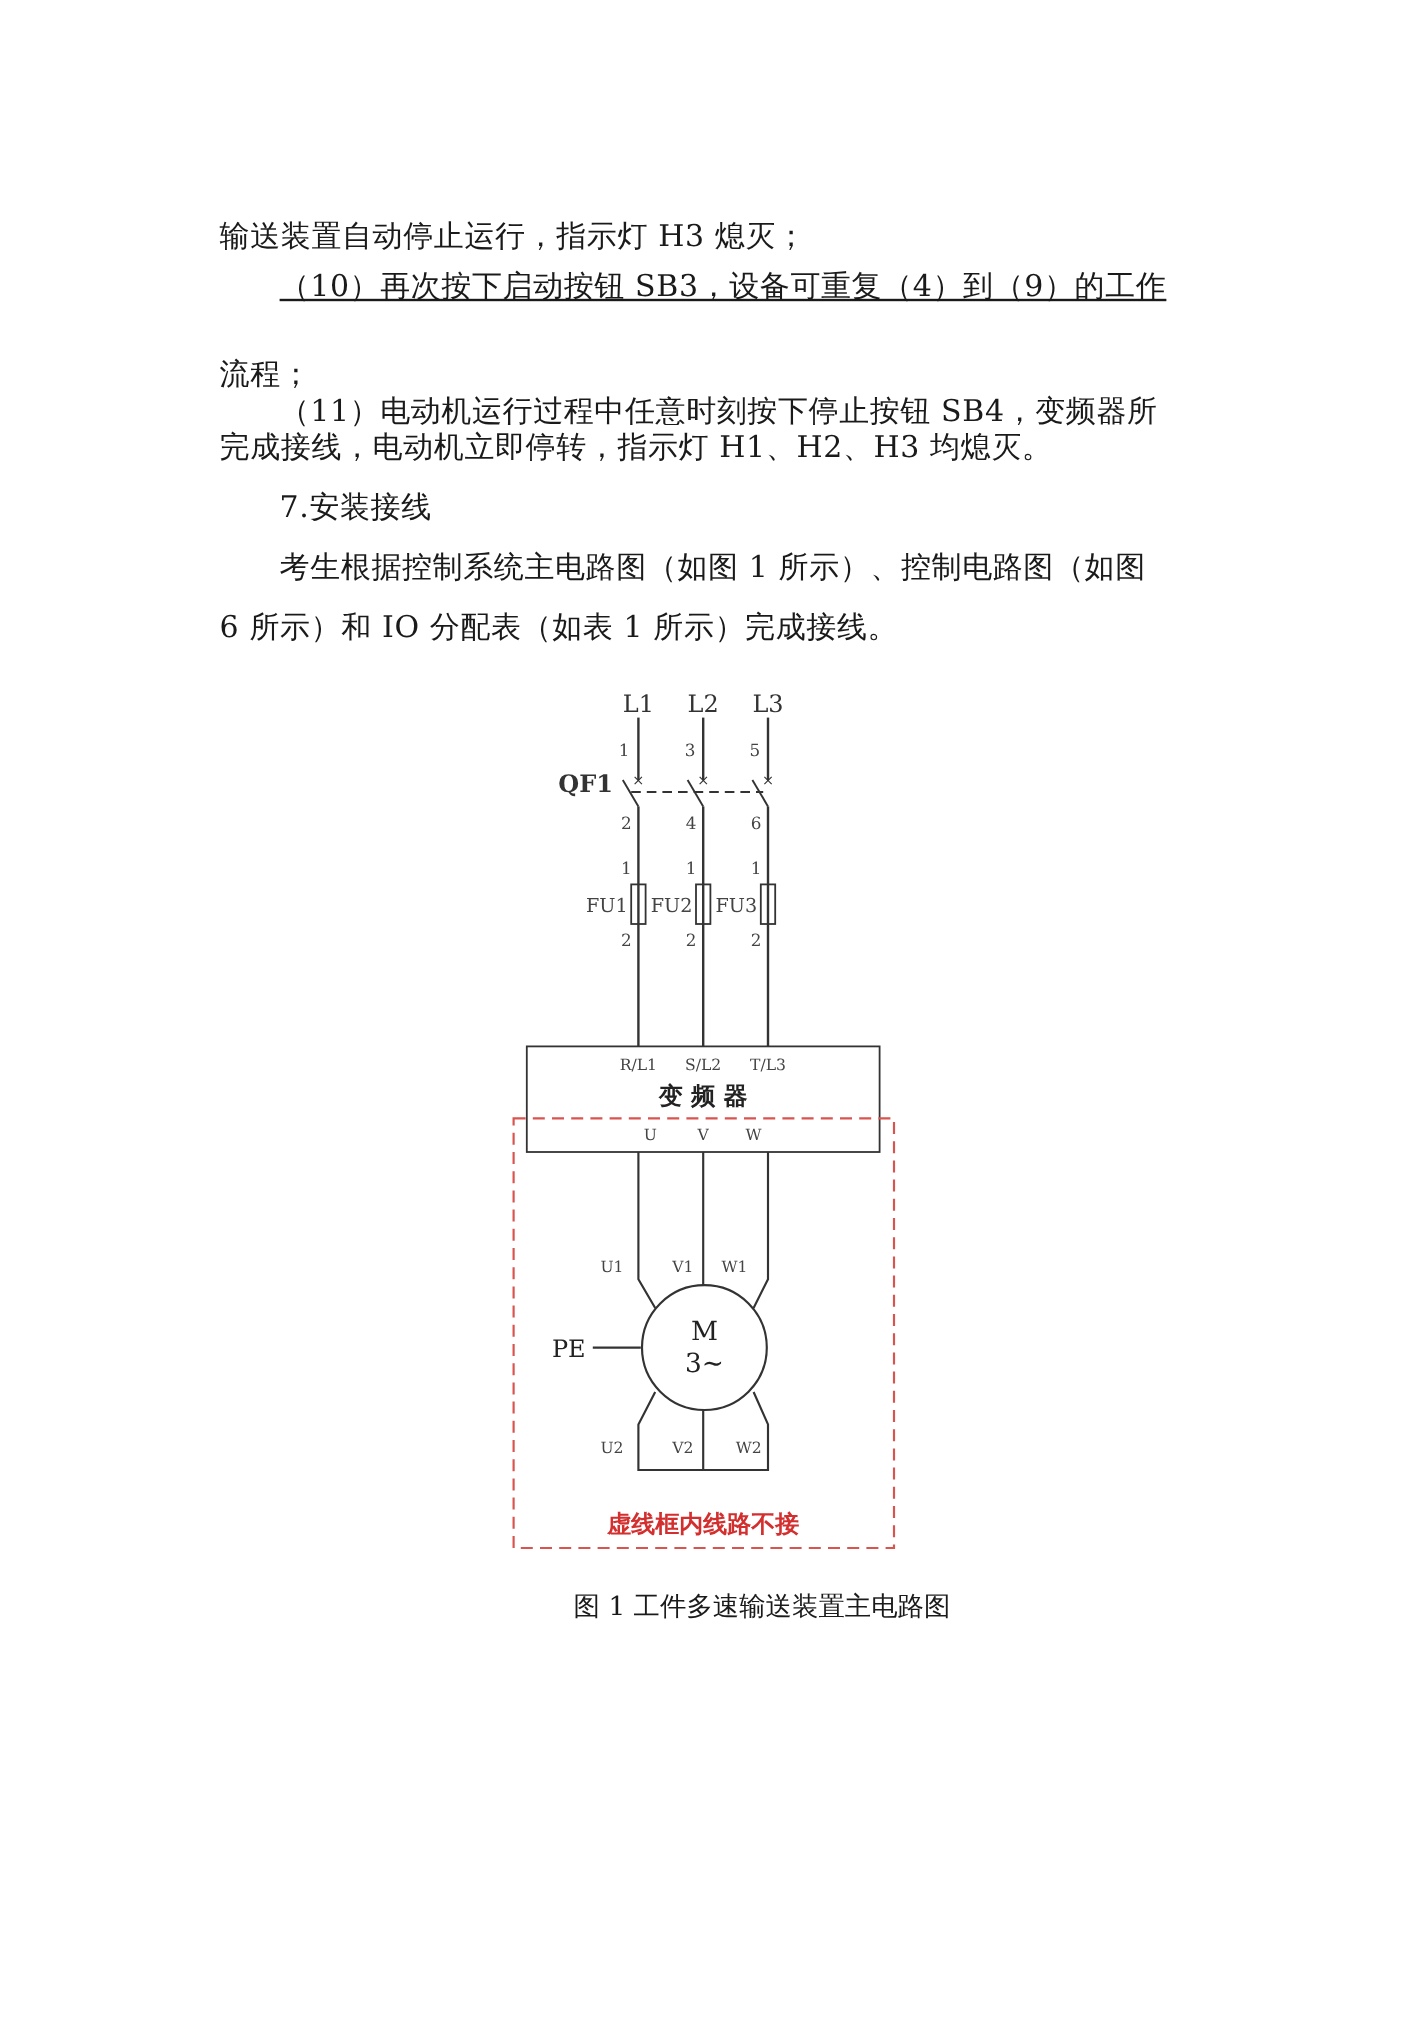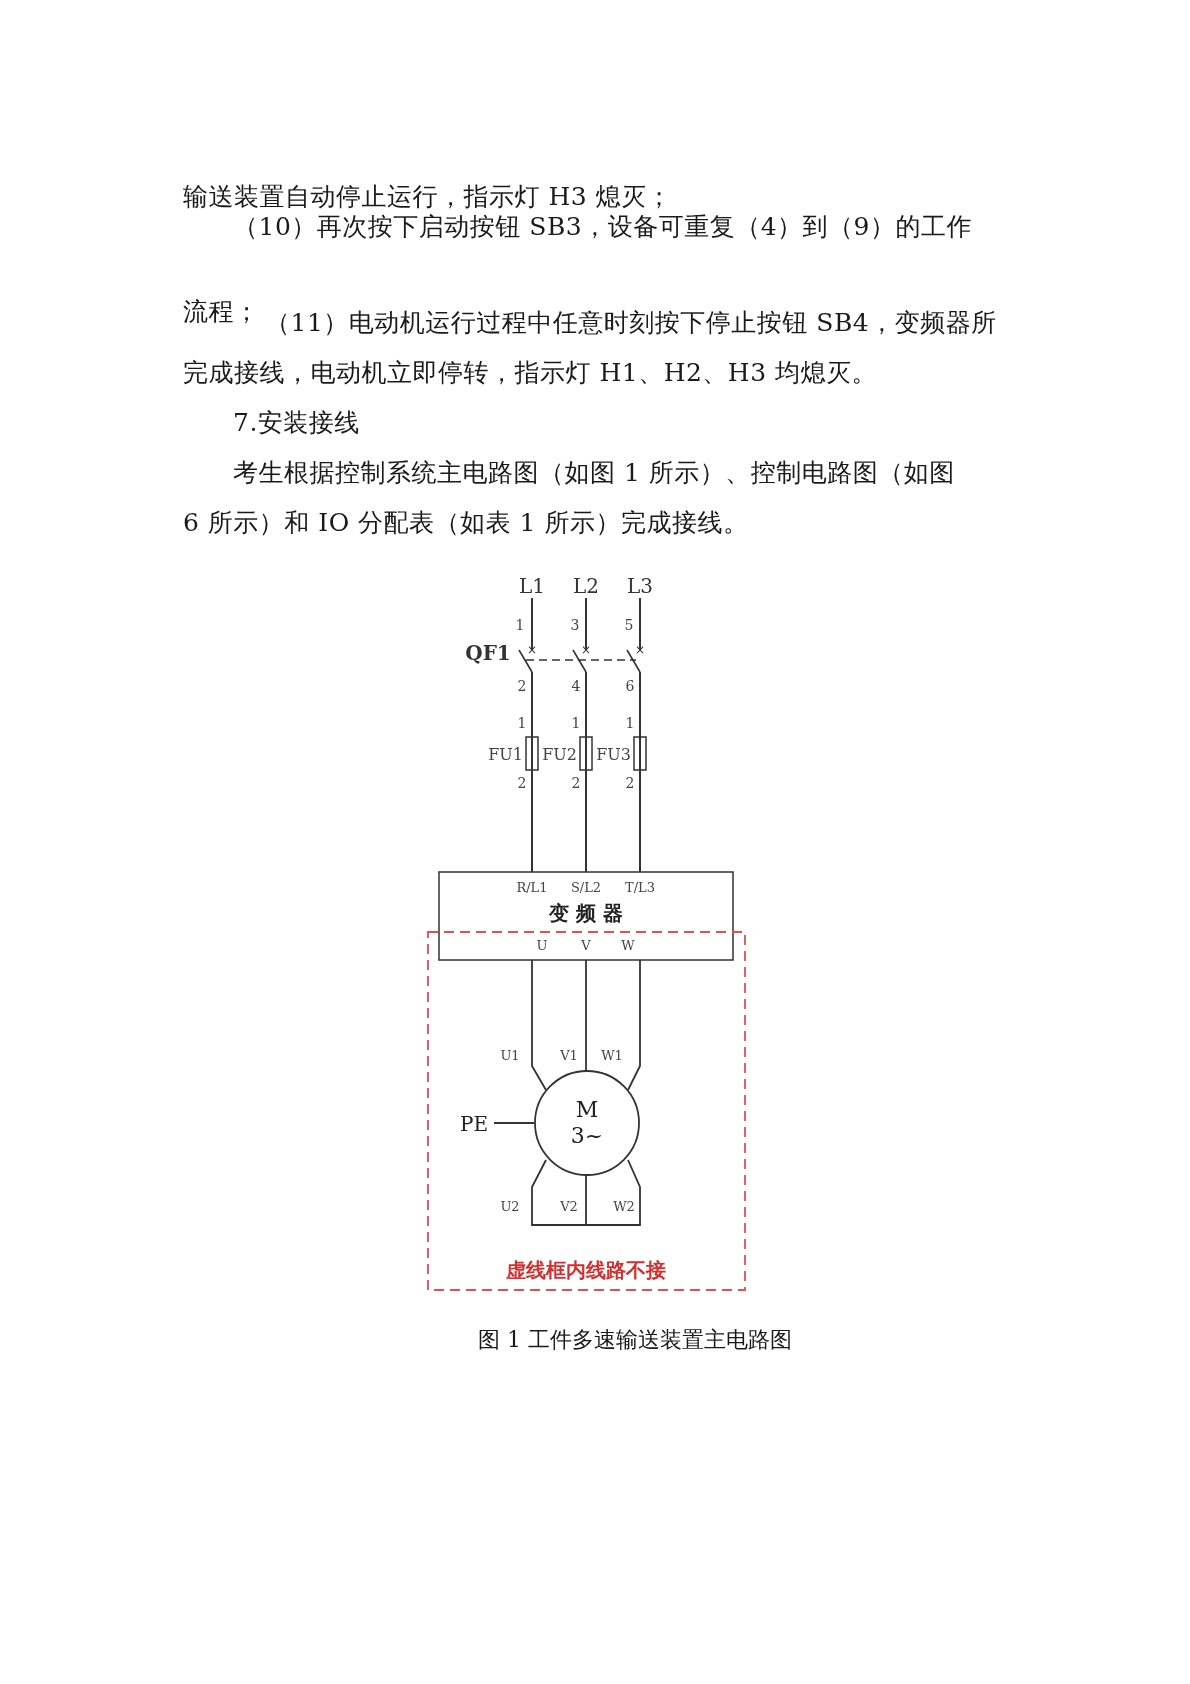--- a/index.html
+++ b/index.html
@@ -8,23 +8,23 @@
   .line { position:absolute; left:183px; font-size:25px; line-height:30px; white-space:nowrap; letter-spacing:0.5px; }
   .indent { left:233px; }
   #diagram { position:absolute; left:0; top:0; }
   .caption { position:absolute; top:1326px; left:0; width:1190px; text-align:center;
              font-size:22px; line-height:28px;padding-left:40px; }
 </style>
 </head>
 <body>
 
 <div class="line" style="top:145px;margin-top:37px;">输送装置自动停止运行，指示灯 H3 熄灭；</div>
-<div class="line indent" style="top:212px;">（10）再次按下启动按钮 SB3，设备可重复（4）到（9）的工作</div>
+<div class="line indent" style="top:224px;text-decoration:underline;">（10）再次按下启动按钮 SB3，设备可重复（4）到（9）的工作</div>
 <div class="line" style="top:265px;margin-top:32px;">流程；</div>
-<div class="line indent" style="top:308px;margin-left:32px;">（11）电动机运行过程中任意时刻按下停止按钮 SB4，变频器所</div>
+<div class="line indent" style="top:328px;">（11）电动机运行过程中任意时刻按下停止按钮 SB4，变频器所</div>
 <div class="line" style="top:358px;">完成接线，电动机立即停转，指示灯 H1、H2、H3 均熄灭。</div>
 <div class="line indent" style="top:408px;">7.安装接线</div>
 <div class="line indent" style="top:458px;">考生根据控制系统主电路图（如图 1 所示）、控制电路图（如图</div>
 <div class="line" style="top:508px;">6 所示）和 IO 分配表（如表 1 所示）完成接线。</div>
 
 <svg id="diagram" width="1190" height="1684" xmlns="http://www.w3.org/2000/svg" font-family="DejaVu Serif, Liberation Serif, serif" fill="none" stroke="#333" stroke-width="2">
 
   <g font-size="20" fill="#333" stroke="none" text-anchor="middle">
     <text x="532" y="593">L1</text>
     <text x="586" y="593">L2</text>

